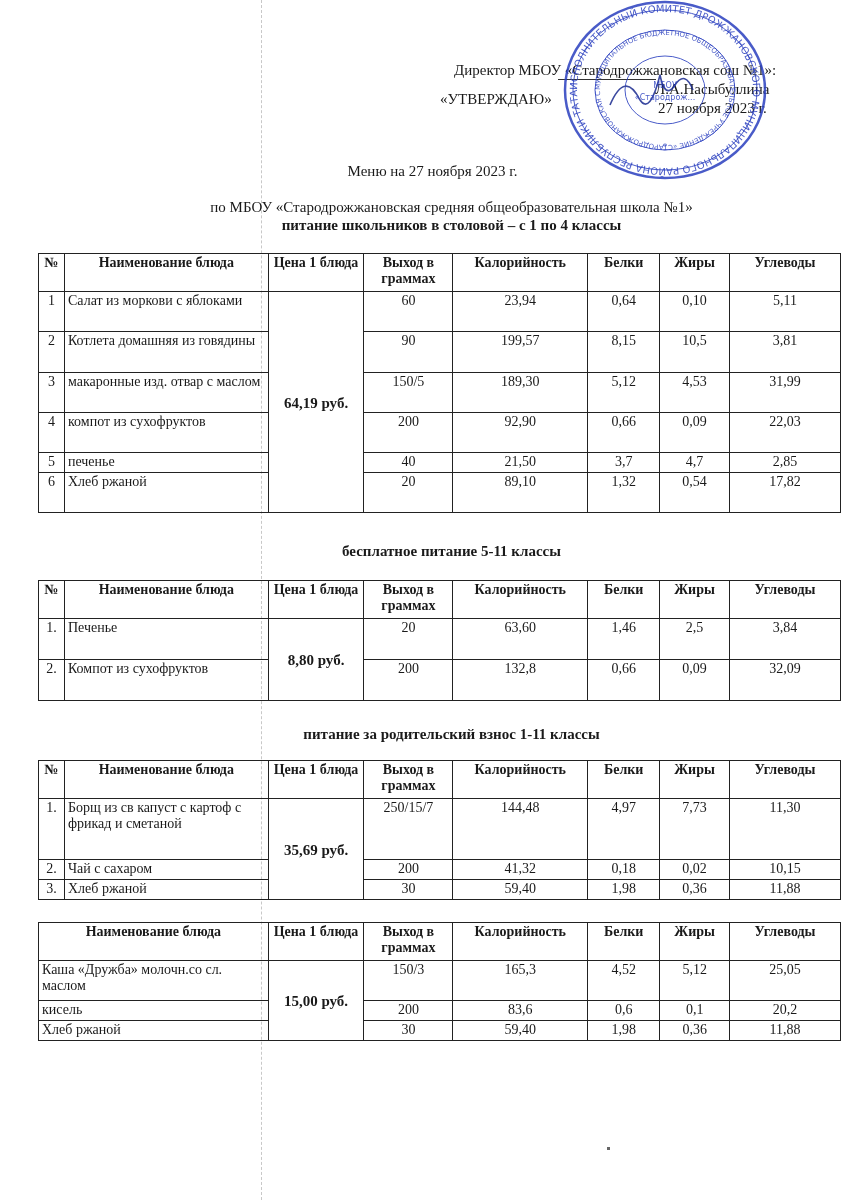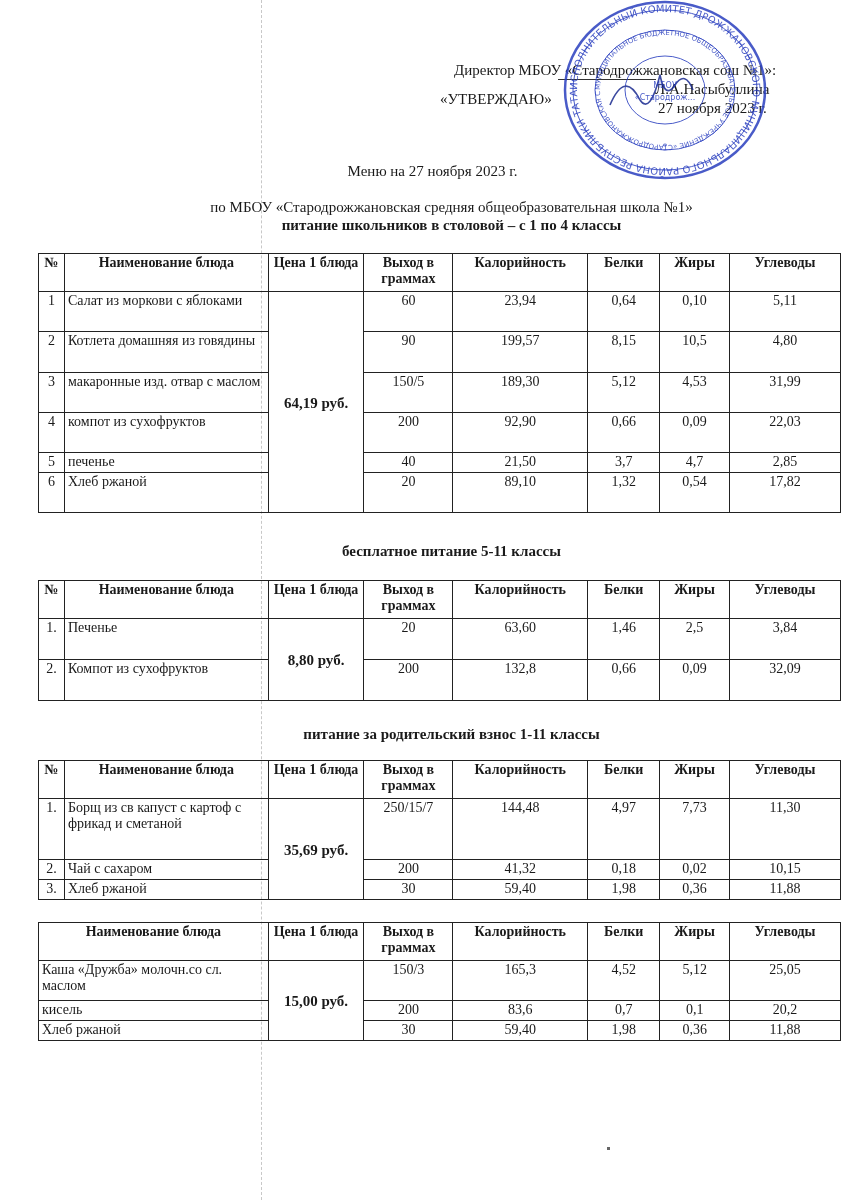--- a/index.html
+++ b/index.html
@@ -107,21 +107,21 @@
     <td class="c">0,10</td>
     <td class="c">5,11</td>
   </tr>
   <tr style="height:41px">
     <td class="c">2</td>
     <td>Котлета домашняя из говядины</td>
     <td class="c">90</td>
     <td class="c">199,57</td>
     <td class="c">8,15</td>
     <td class="c">10,5</td>
-    <td class="c">4,80</td>
+    <td class="c">3,81</td>
   </tr>
   <tr style="height:40px">
     <td class="c">3</td>
     <td>макаронные изд. отвар с маслом</td>
     <td class="c">150/5</td>
     <td class="c">189,30</td>
     <td class="c">5,12</td>
     <td class="c">4,53</td>
     <td class="c">31,99</td>
   </tr>
@@ -282,21 +282,21 @@
     <td class="c">150/3</td>
     <td class="c">165,3</td>
     <td class="c">4,52</td>
     <td class="c">5,12</td>
     <td class="c">25,05</td>
   </tr>
   <tr style="height:20px">
     <td>кисель</td>
     <td class="c">200</td>
     <td class="c">83,6</td>
-    <td class="c">0,7</td>
+    <td class="c">0,6</td>
     <td class="c">0,1</td>
     <td class="c">20,2</td>
   </tr>
   <tr style="height:20px">
     <td>Хлеб ржаной</td>
     <td class="c">30</td>
     <td class="c">59,40</td>
     <td class="c">1,98</td>
     <td class="c">0,36</td>
     <td class="c">11,88</td>

